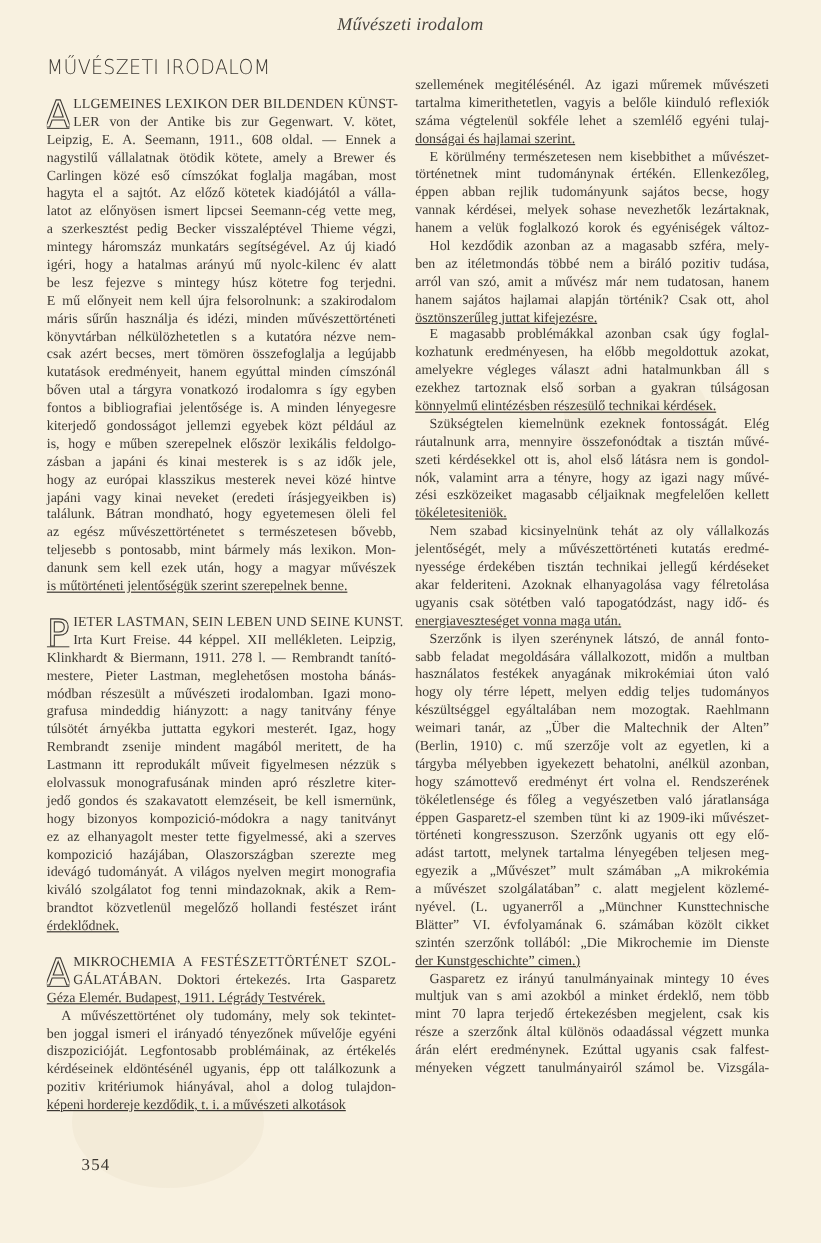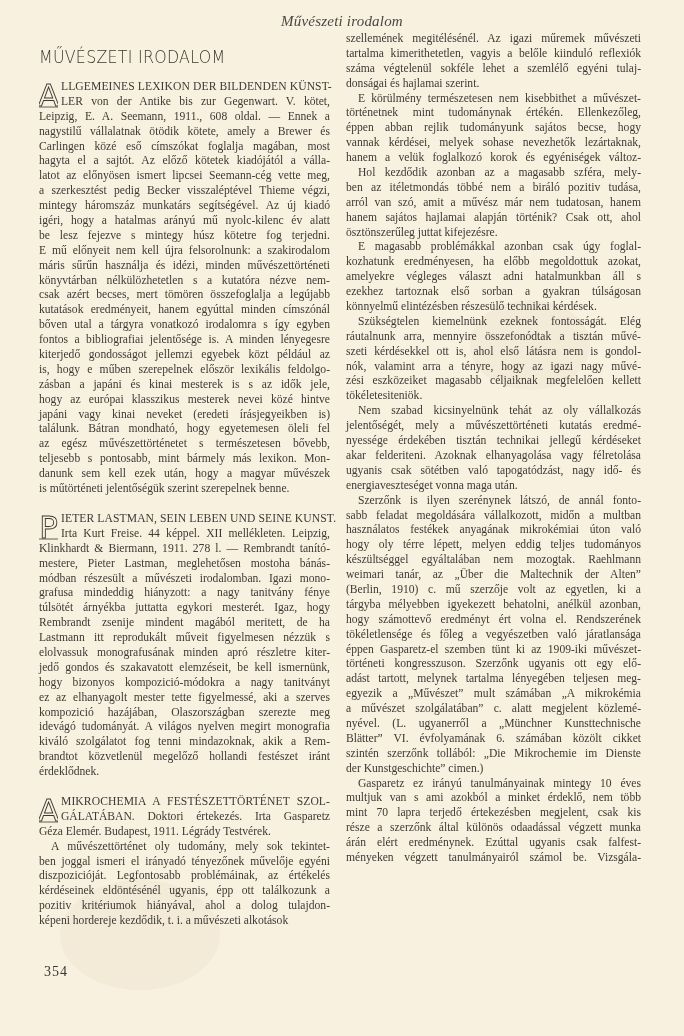--- a/index.html
+++ b/index.html
@@ -17,46 +17,46 @@
     font-style: italic; font-size: 15px; color: #4a4640;
     letter-spacing: 0.2px;
   }
   .col {
     position: absolute; top: 46px;
     font-family: "Liberation Serif", serif;
     font-size: 11.6px; line-height: 14.9px;
     color: #3d3934;
   }
   .col-left { left: 39px; width: 291px; }
-  .col-right { left: 346px; width: 295px; top: 32px; }
+  .col-right { left: 346px; width: 295px; top: 64px; }
 
   .section-title {
     font-family: "DejaVu Sans", sans-serif;
     font-weight: 300; font-size: 17px; letter-spacing: 0.3px;
     color: #3a3630; margin: 0 0 12px 0; line-height: 22px;
     transform: scaleX(0.93); transform-origin: left;
   }
   .line {
     display: block; white-space: nowrap;
     text-align: justify; text-align-last: justify;
     height: 14.9px; overflow: visible;
   }
-  .line.last { text-align-last: left; }
+  .line.last { text-align-last: left; text-decoration: underline; }
   .line.indent { padding-left: 12px; }
   .line.dropcap-indent { padding-left: 22px; }
   .entry { position: relative; }
   .entry + .entry { margin-top: 15px; }
   .dropcap {
     position: absolute; left: 0; top: 1px;
     width: 19px; height: 27px;
   }
   .dropcap svg { width: 19px; height: 27px; display: block; }
   .caps { letter-spacing: 0.1px; }
   .folio {
-    position: absolute; left: 44px; top: 964px;
+    position: absolute; left: 68px; top: 964px;
     font-family: "Liberation Serif", serif;
     font-size: 14px; color: #3a3630; letter-spacing: 1px;
   }
   .stain {
     position: absolute; border-radius: 50%;
     background: rgba(190,170,130,0.08);
   }
 </style>
 </head>
 <body>

